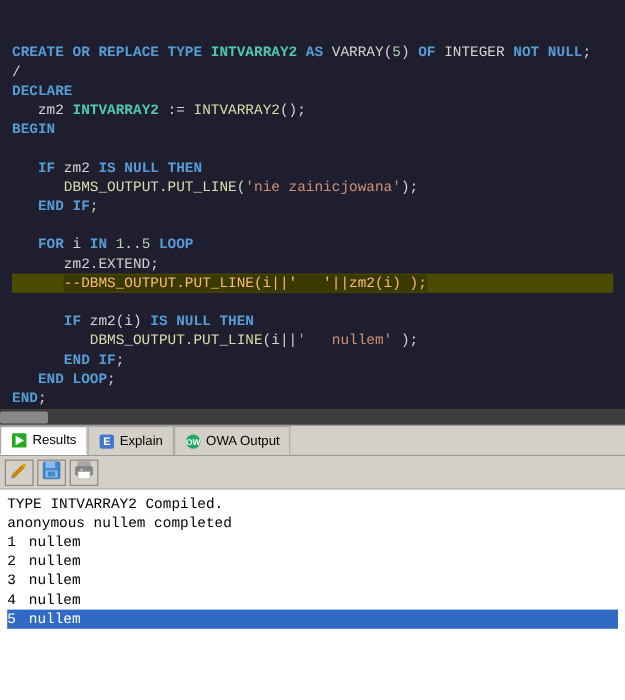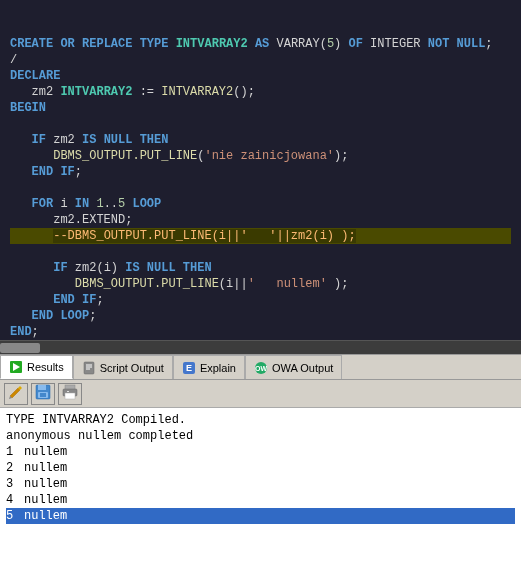--- a/index.html
+++ b/index.html
@@ -177,31 +177,20 @@
       <svg width="14" height="14" viewBox="0 0 14 14">
         <rect x="1" y="1" width="12" height="12" rx="1" fill="#22aa22"></rect>
         <polygon points="4,3 11,7 4,11" fill="white"></polygon>
       </svg>
     </span>
     <span>Results</span>
   </div>
   <div class="tab">
     <span class="tab-icon">
       <svg width="14" height="14" viewBox="0 0 14 14">
-        <rect x="2" y="1" width="10" height="12" rx="1" fill="#888" stroke="#666" stroke-width="0.5"></rect>
-        <line x1="4" y1="4" x2="10" y2="4" stroke="white" stroke-width="1"></line>
-        <line x1="4" y1="6" x2="10" y2="6" stroke="white" stroke-width="1"></line>
-        <line x1="4" y1="8" x2="8" y2="8" stroke="white" stroke-width="1"></line>
-      </svg>
-    </span>
-    <span>Script Output</span>
-  </div>
-  <div class="tab">
-    <span class="tab-icon">
-      <svg width="14" height="14" viewBox="0 0 14 14">
         <rect x="1" y="1" width="12" height="12" rx="2" fill="#4477cc"></rect>
         <text x="7" y="10" text-anchor="middle" fill="white" font-size="9" font-weight="bold">E</text>
       </svg>
     </span>
     <span>Explain</span>
   </div>
   <div class="tab">
     <span class="tab-icon">
       <svg width="14" height="14" viewBox="0 0 14 14">
         <circle cx="7" cy="7" r="6" fill="#22aa66"></circle>

